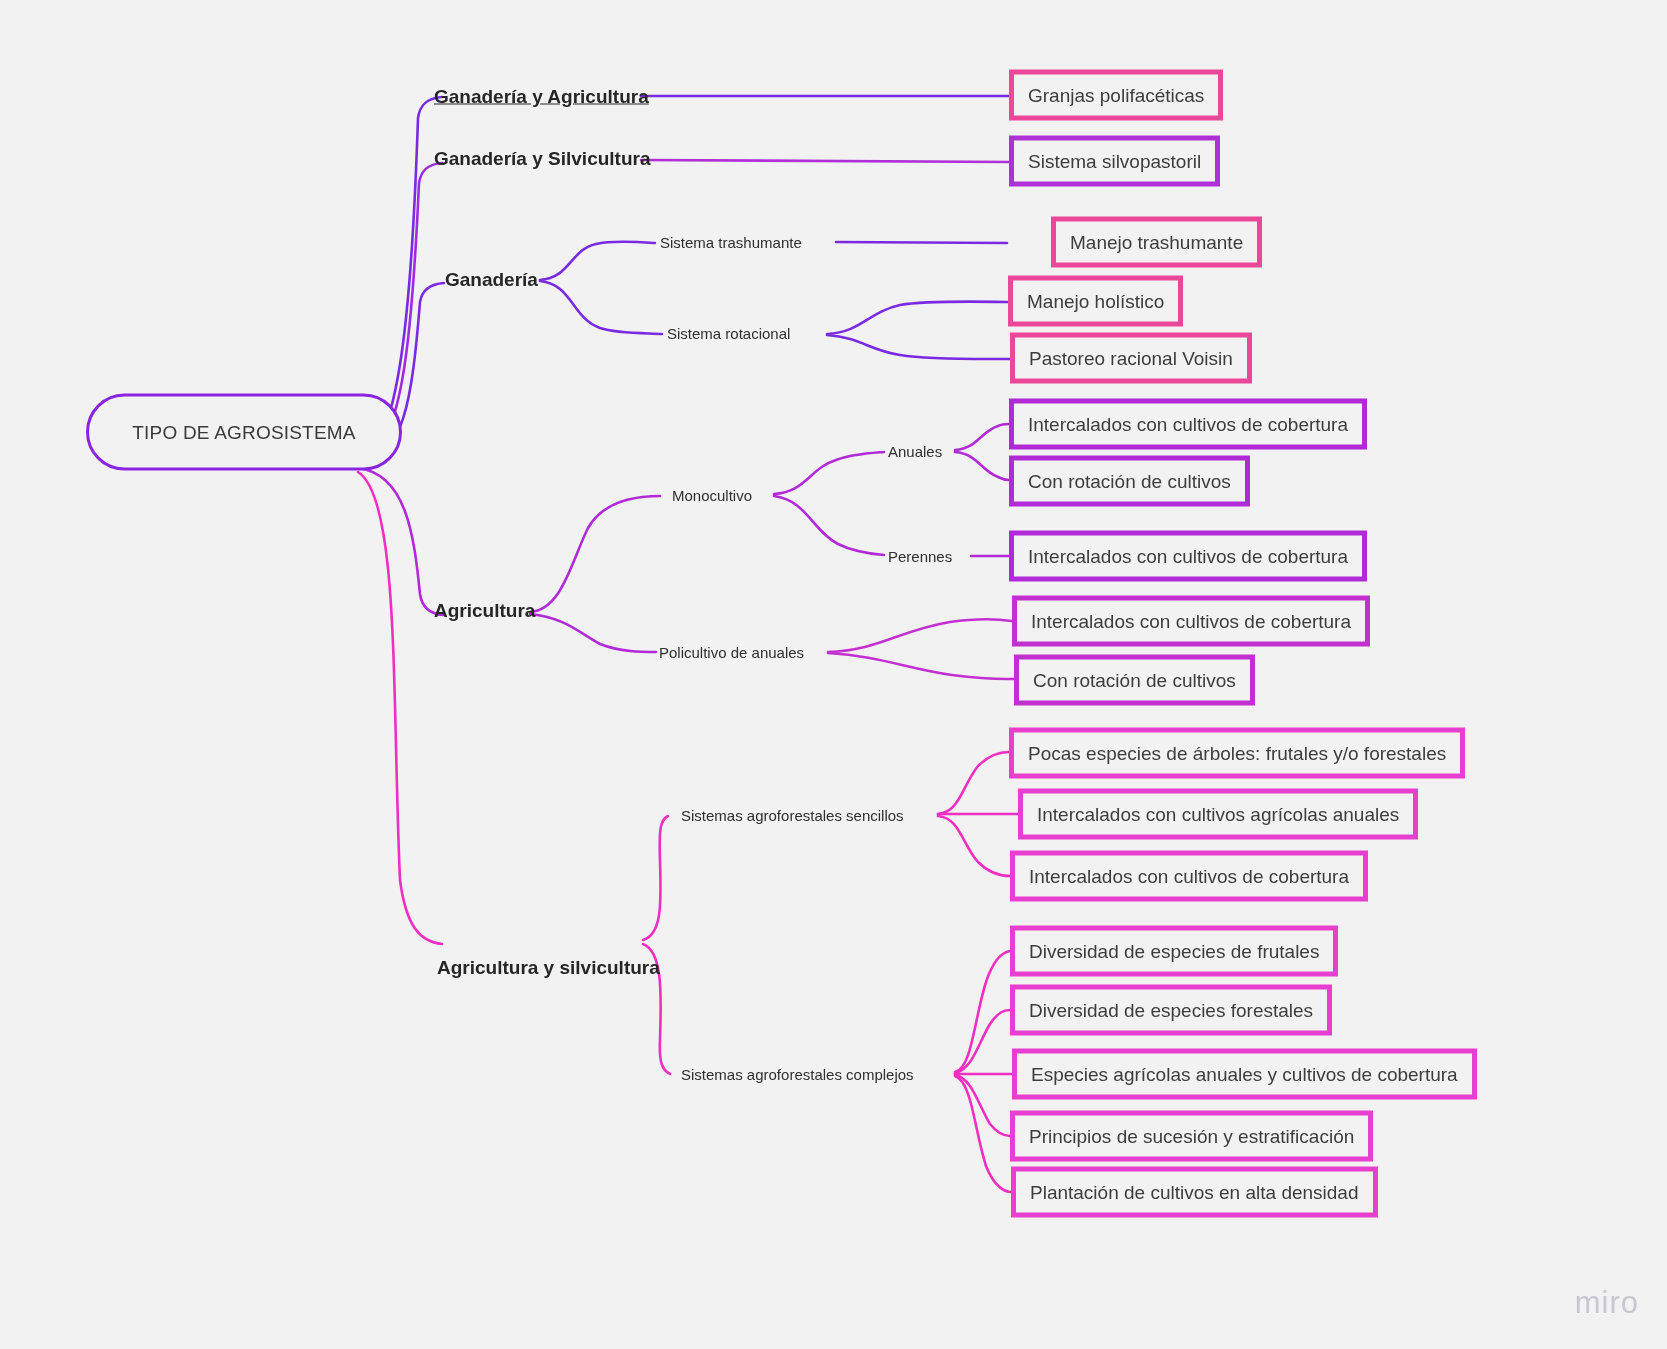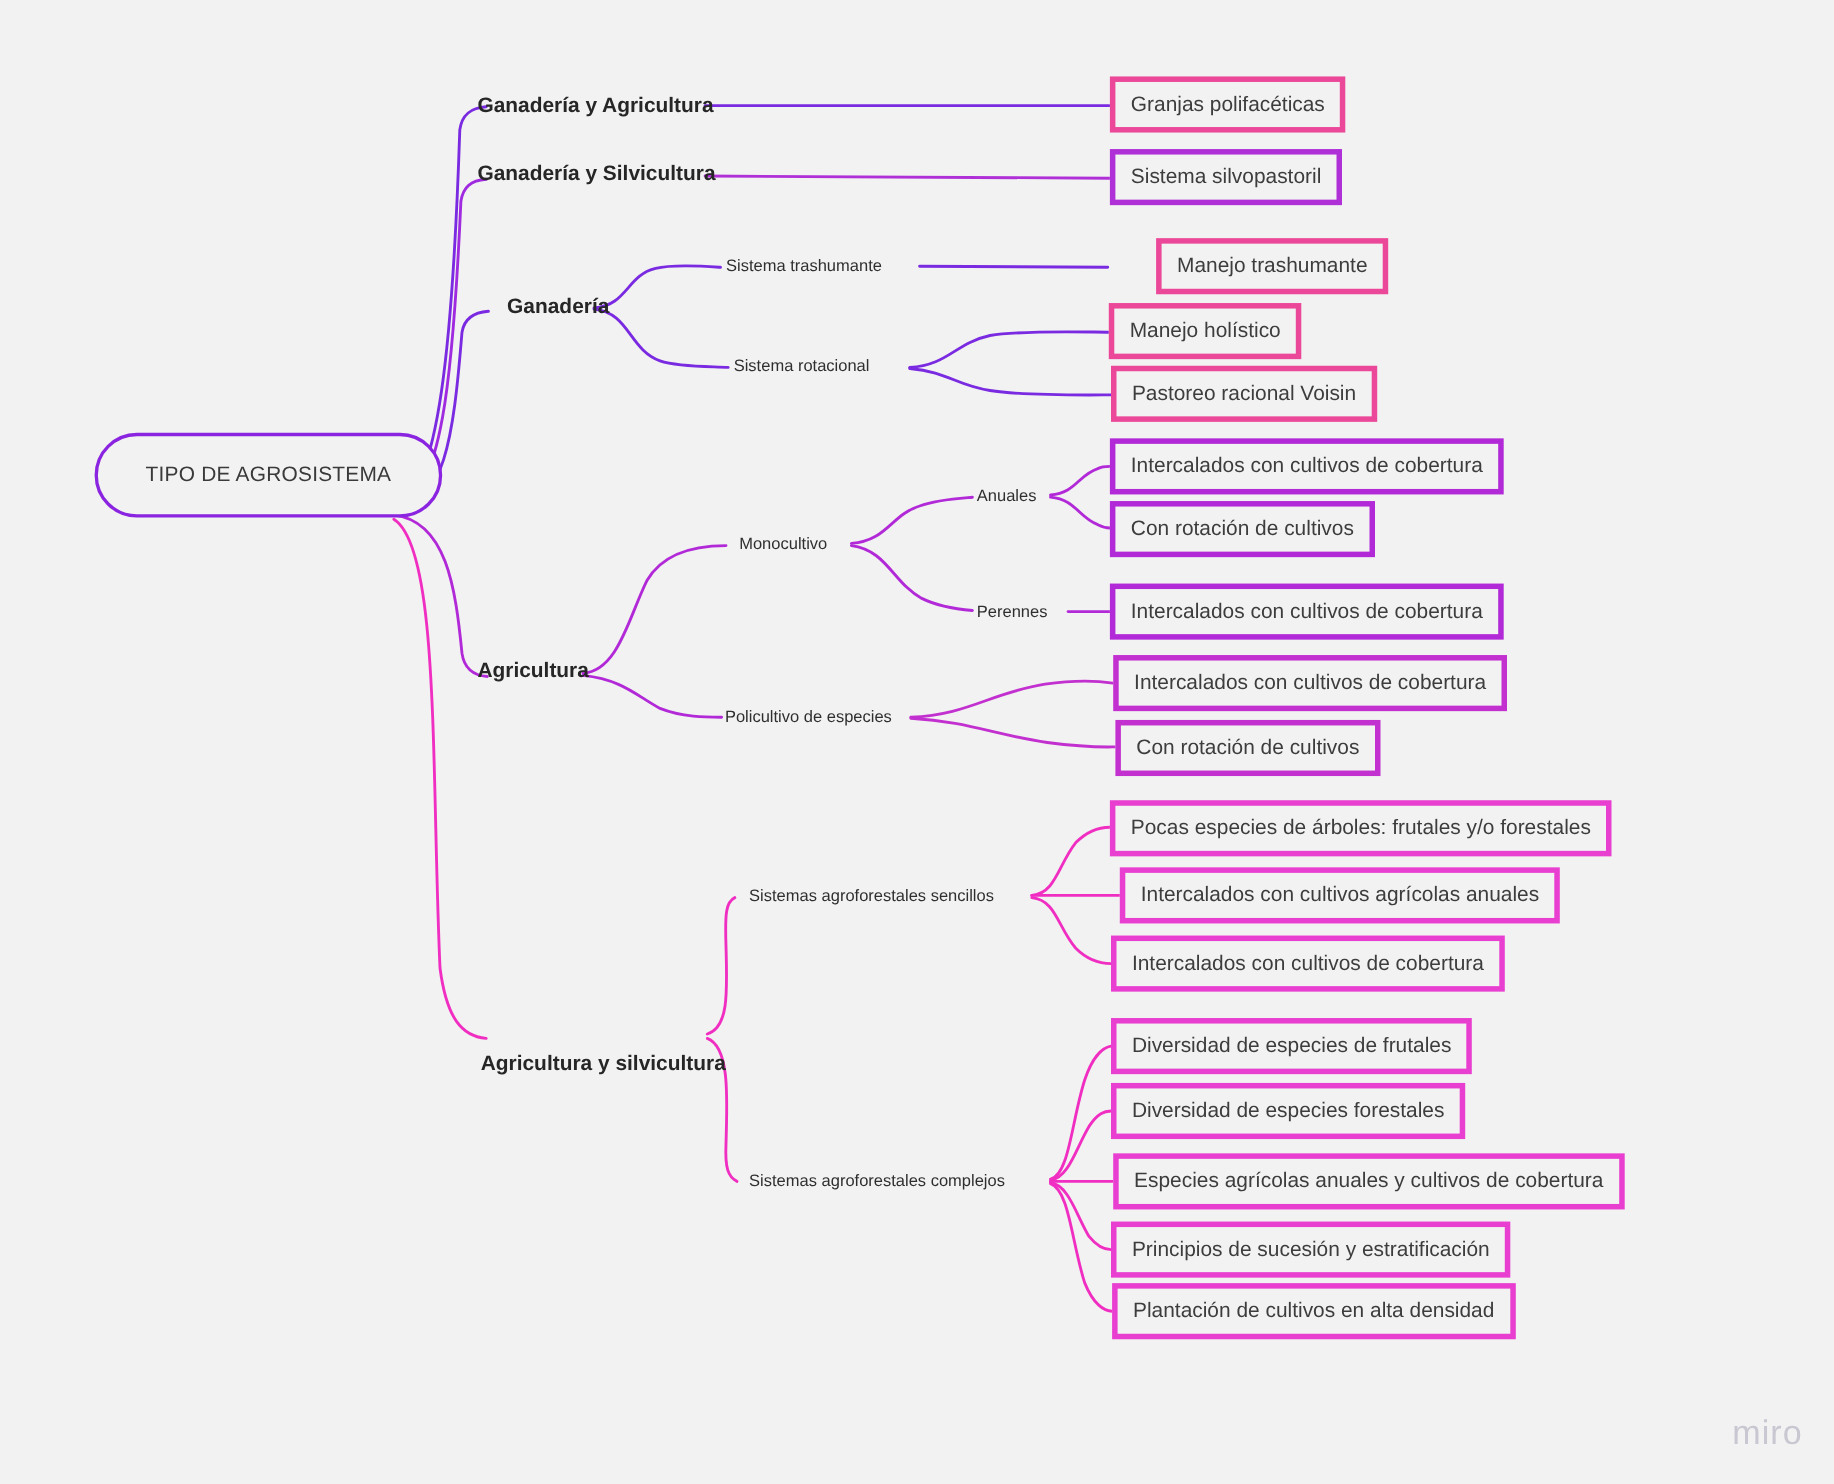--- a/index.html
+++ b/index.html
@@ -128,31 +128,31 @@
       <path stroke="#f02fc2" d="M955,1072 C 972,1068 974,1020 986,982 C 994,958 1004,952 1010,951"></path>
       <path stroke="#f02fc2" d="M955,1073 C 972,1070 978,1044 990,1024 C 998,1012 1004,1010 1010,1010"></path>
       <path stroke="#f02fc2" d="M955,1074 L1012,1074"></path>
       <path stroke="#f02fc2" d="M955,1075 C 972,1078 978,1104 990,1124 C 998,1134 1004,1136 1010,1136"></path>
       <path stroke="#f02fc2" d="M955,1076 C 972,1082 974,1128 986,1166 C 994,1186 1004,1192 1011,1192"></path>
     </g>
   </svg>
 
   <div class="node center" style="left:86px; top:432px; width:246px; text-align:center;">TIPO DE AGROSISTEMA</div>
 
-  <div class="node bold" style="left:434px; top:96px;">Ganadería y Agricultura</div>
+  <div class="node bold" style="left:434px; top:96px;text-decoration:underline;">Ganadería y Agricultura</div>
   <div class="node bold" style="left:434px; top:158px;">Ganadería y Silvicultura</div>
-  <div class="node bold" style="left:445px; top:279px;margin-left:16px;">Ganadería</div>
+  <div class="node bold" style="left:445px; top:279px;">Ganadería</div>
   <div class="node bold" style="left:434px; top:610px;">Agricultura</div>
   <div class="node bold" style="left:437px; top:939px;margin-top:28px;">Agricultura y silvicultura</div>
 
   <div class="node plain" style="left:660px; top:242px;">Sistema trashumante</div>
   <div class="node plain" style="left:667px; top:333px;">Sistema rotacional</div>
 
   <div class="node plain" style="left:672px; top:495px;">Monocultivo</div>
-  <div class="node plain" style="left:659px; top:652px;">Policultivo de especies</div>
+  <div class="node plain" style="left:659px; top:652px;">Policultivo de anuales</div>
 
   <div class="node plain" style="left:681px; top:815px;">Sistemas agroforestales sencillos</div>
   <div class="node plain" style="left:681px; top:1074px;">Sistemas agroforestales complejos</div>
 
   <div class="node plain" style="left:888px; top:451px;">Anuales</div>
   <div class="node plain" style="left:888px; top:556px;">Perennes</div>
 
   <div class="leafbox" style="left:1009px; top:95px;">Granjas polifacéticas</div>
 
   <div class="leafbox" style="left:1009px; top:161px; border-color:#b030d8;">Sistema silvopastoril</div>

